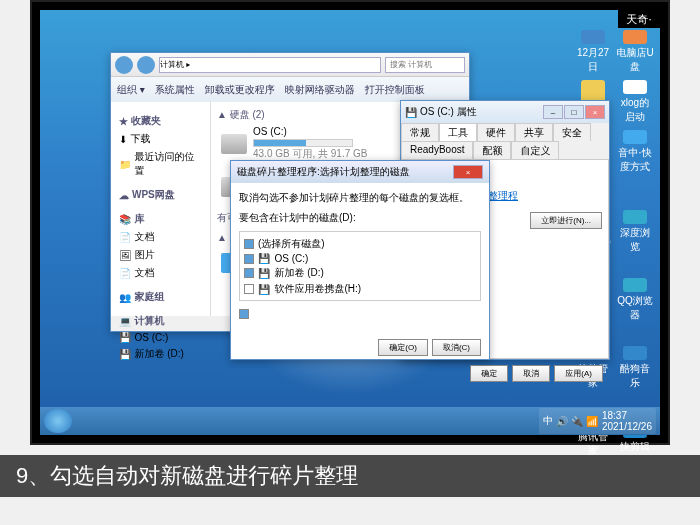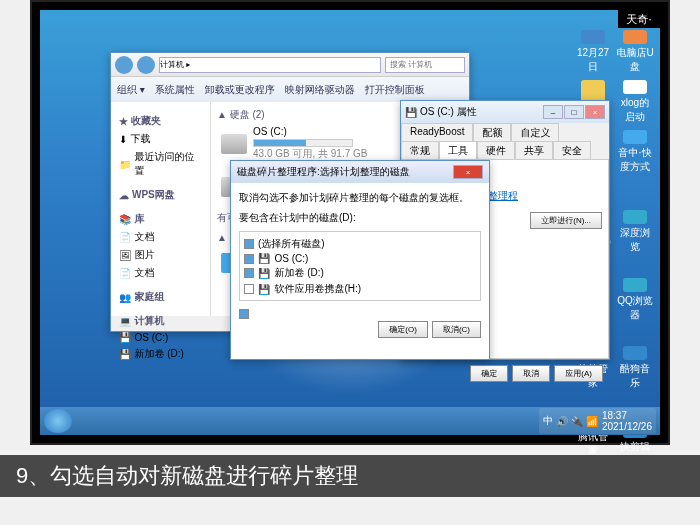--- a/index.html
+++ b/index.html
@@ -45,21 +45,21 @@
 .btn{padding:2px 10px;background:linear-gradient(#fff,#e0e0e0);border:1px solid #888;font-size:8px;cursor:pointer}
 .defrag-win{left:190px;top:150px;width:260px;height:200px;z-index:10}
 .defrag-title{height:22px;background:linear-gradient(180deg,#eef,#cde);display:flex;align-items:center;padding:0 6px;font-size:9px}
 .defrag-title .win-btn.close{background:#d84535;width:30px}
 .defrag-body{background:#fff;height:calc(100% - 22px);padding:8px;font-size:8px}
 .chk-list{border:1px solid #ccc;padding:4px;margin:6px 0;height:70px}
 .chk-item{display:flex;align-items:center;gap:4px;padding:1px 0}
 .chk{width:10px;height:10px;border:1px solid #888;cursor:pointer}
 .chk.on{background:#5a9fd8}
 .auto-chk{display:flex;align-items:center;gap:4px;margin-top:8px}
-.defrag-btns{display:flex;justify-content:flex-end;gap:4px;margin-top:2px}
+.defrag-btns{display:flex;justify-content:flex-end;gap:4px;margin-top:20px}
 .caption{position:absolute;bottom:28px;left:0;right:0;background:rgba(0,0,0,.7);color:#fff;font-size:22px;padding:6px 16px;text-align:left}
 .link{color:#06c;cursor:pointer;text-decoration:underline}
 </style>
 </head>
 <body>
 
 <div class="monitor">
 <div class="desktop">
 
 <div class="topbar">天奇·</div>
@@ -190,30 +190,30 @@
 <div class="win props-win">
 <div class="win-title">
 <span>💾</span>&nbsp;<span>OS (C:) 属性</span>
 <div class="win-ctrl">
             <div class="win-btn">–</div>
             <div class="win-btn">□</div>
             <div class="win-btn close">×</div>
           </div>
 </div>
 <div class="props-tabs">
-<div class="ptab">ReadyBoost</div>
-<div class="ptab">配额</div>
-<div class="ptab">自定义</div>
-</div>
-<div class="props-tabs">
 <div class="ptab">常规</div>
 <div class="ptab active">工具</div>
 <div class="ptab">硬件</div>
 <div class="ptab">共享</div>
 <div class="ptab">安全</div>
+</div>
+<div class="props-tabs">
+<div class="ptab">ReadyBoost</div>
+<div class="ptab">配额</div>
+<div class="ptab">自定义</div>
 </div>
 <div class="props-body">
 <span class="link">打开系统保护</span><br><br>
 <span class="link">获取有关磁盘碎片整理程</span><br><br>
 <div style="text-align:right"><button class="btn">立即进行(N)...</button></div>
 </div>
 <div class="props-btns">
 <button class="btn">确定</button>
 <button class="btn">取消</button>
 <button class="btn">应用(A)</button>

